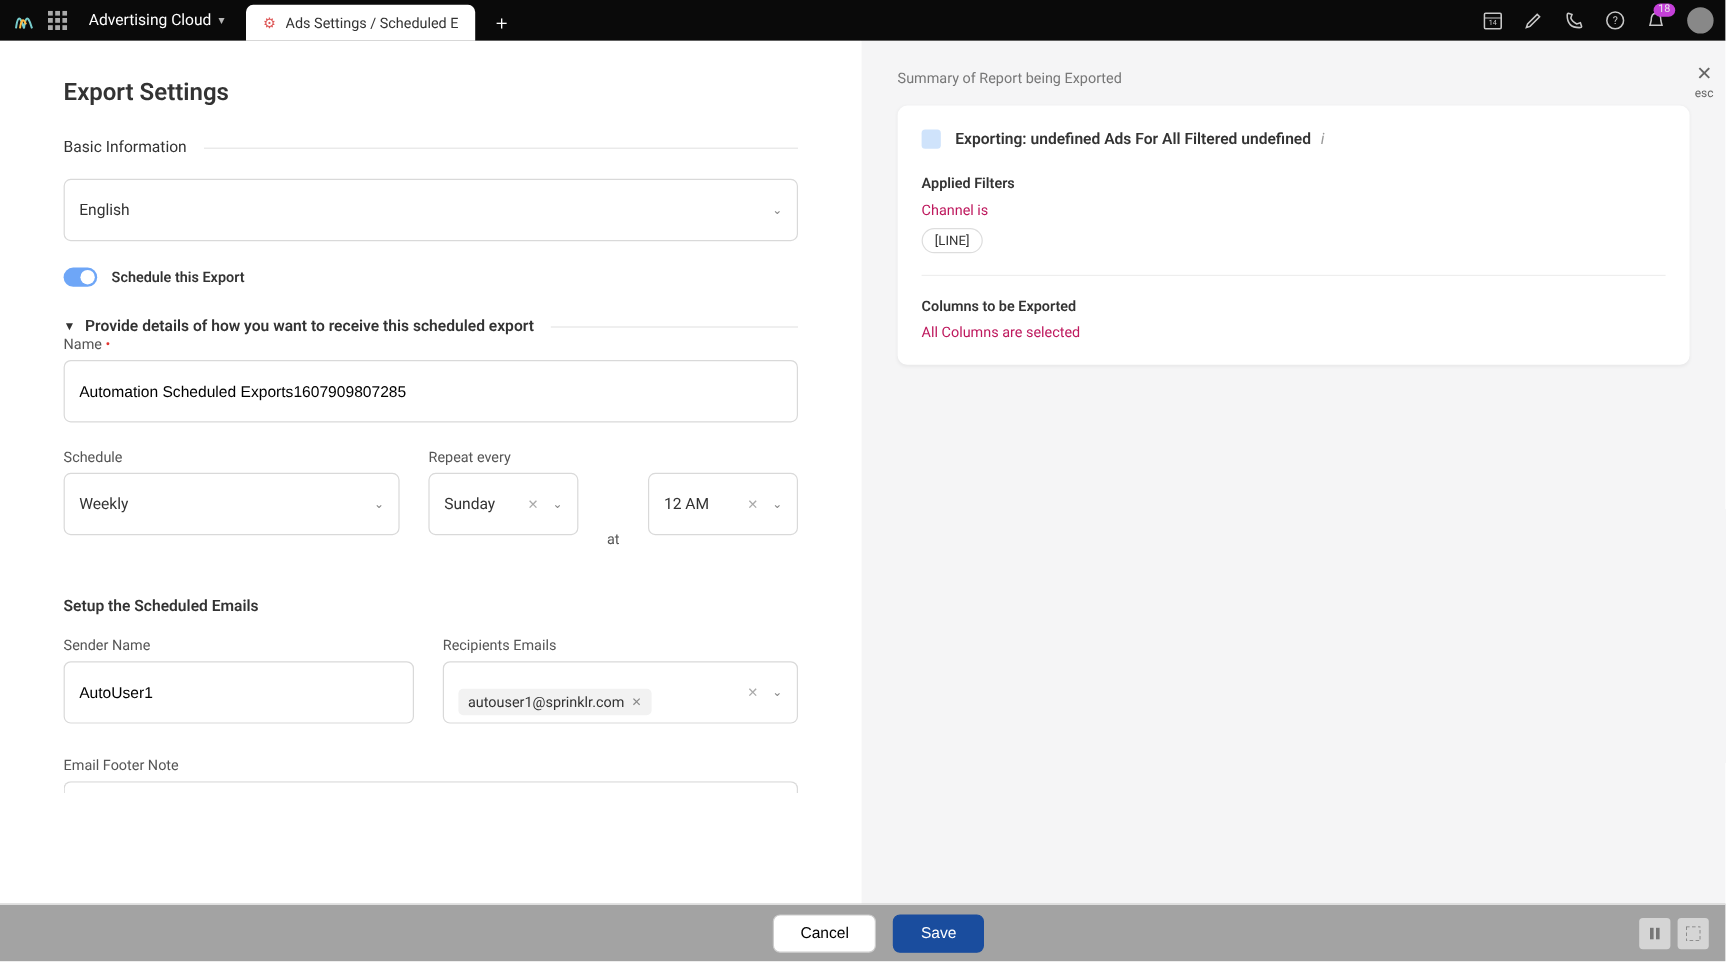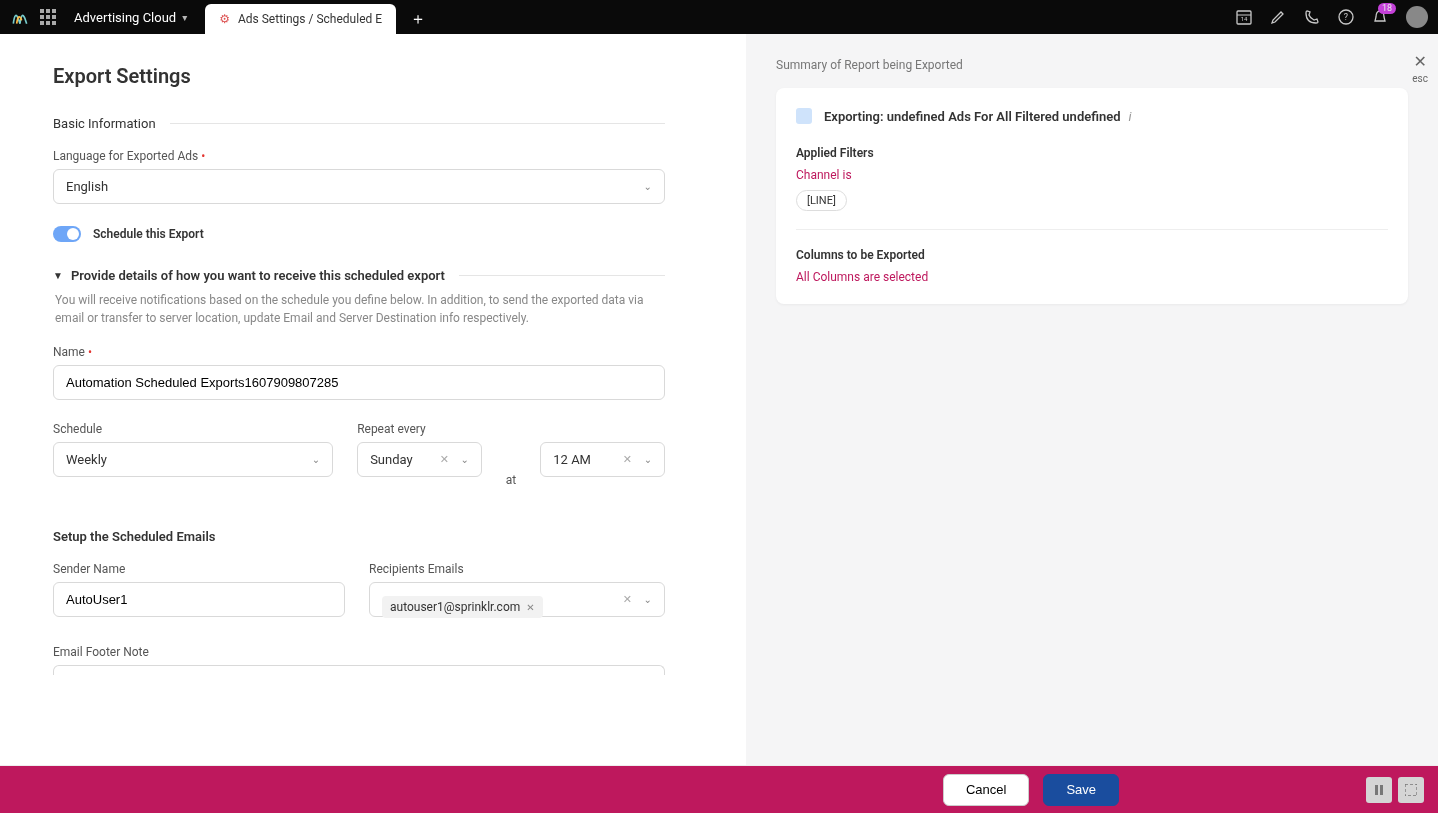--- a/index.html
+++ b/index.html
@@ -15,38 +15,38 @@
 .tab { background: #fff; color: #333; border-radius: 6px 6px 0 0; height: 30px; margin-top: 4px; display: flex; align-items: center; padding: 0 14px; font-size: 12px; max-width: 200px; }
 .tab .gear { color: #d55; margin-right: 8px; font-size: 12px; }
 .tab-label { white-space: nowrap; overflow: hidden; text-overflow: ellipsis; }
 .tab-add { width: 32px; height: 30px; margin-top: 4px; margin-left: 6px; display: flex; align-items: center; justify-content: center; cursor: pointer; color: #fff; }
 .top-right { margin-left: auto; display: flex; align-items: center; gap: 18px; }
 .top-icon { width: 16px; height: 16px; cursor: pointer; opacity: .9; position: relative; }
 .badge { position: absolute; top: -6px; right: -8px; background: #d946ef; color: #fff; font-size: 9px; border-radius: 8px; padding: 1px 4px; line-height: 1; }
 .avatar { width: 22px; height: 22px; border-radius: 50%; background: #888; }
 
 
-.main { display: flex; height: calc(100% - 34px - 48px); gap: 28px; }
+.main { display: flex; height: calc(100% - 34px - 48px); }
 .left { width: 718px; padding: 30px 53px 20px; overflow-y: auto; background: #fff; }
 .right { flex: 1; background: #f5f5f6; padding: 24px 30px; position: relative; }
 
 .page-title { font-size: 20px; font-weight: 600; margin-bottom: 28px; }
 
 .section-hdr { font-size: 13px; font-weight: 400; margin-bottom: 18px; display: flex; align-items: center; }
 .section-hdr::after { content: ""; flex: 1; height: 1px; background: #e5e5e5; margin-left: 14px; }
 
 .collapsible-hdr { font-size: 13px; font-weight: 600; display: flex; align-items: center; }
 .collapsible-hdr .caret { margin-right: 8px; font-size: 10px; }
 .collapsible-hdr .line { flex: 1; height: 1px; background: #e5e5e5; margin-left: 14px; }
 .collapsible-desc { font-size: 12px; color: #888; margin: 8px 0 18px 0; line-height: 1.5; padding-left: 2px; }
 
 .fld-label { font-size: 12px; color: #555; margin-bottom: 6px; display: block; }
 .req::after { content: " •"; color: #e3342f; }
 .field { margin-bottom: 22px; }
-.input, .select { width: 100%; border: 1px solid #d9d9d9; border-radius: 6px; height: 35px; padding: 0 12px; font-size: 13px; background: #fff; display: flex; align-items: center; position: relative; }
+.input, .select { width: 100%; border: 1px solid #d9d9d9; border-radius: 6px; height: 52px; padding: 0 12px; font-size: 13px; background: #fff; display: flex; align-items: center; position: relative; }
 .select .chev { position: absolute; right: 12px; font-size: 10px; color: #888; }
 .select .xmark { position: absolute; right: 32px; font-size: 11px; color: #aaa; cursor: pointer; }
 
 .toggle-row { display: flex; align-items: center; margin-bottom: 26px; }
 .toggle { width: 28px; height: 16px; background: #6ea6f7; border-radius: 10px; position: relative; cursor: pointer; margin-right: 12px; }
 .toggle::after { content: ""; width: 12px; height: 12px; background: #fff; border-radius: 50%; position: absolute; top: 2px; right: 2px; }
 .toggle-label { font-size: 12px; font-weight: 600; }
 
 .row { display: flex; gap: 24px; align-items: flex-end; }
 .col-sm { width: 292px; }
@@ -66,21 +66,21 @@
 .summary-box { background: #fff; border-radius: 8px; padding: 20px; box-shadow: 0 1px 3px rgba(0,0,0,.05); }
 .export-heading { display: flex; align-items: center; font-size: 13px; font-weight: 600; }
 .export-heading .box { width: 16px; height: 16px; background: #cfe3fb; border-radius: 3px; margin-right: 12px; }
 .export-heading .info { margin-left: 8px; font-style: italic; font-weight: 400; color: #999; cursor: pointer; }
 .summary-sub { font-size: 12px; font-weight: 600; margin-top: 22px; }
 .summary-text { font-size: 12px; color: #be185d; margin-top: 8px; }
 .filter-chip { display: inline-block; border: 1px solid #ddd; border-radius: 12px; padding: 3px 10px; font-size: 11px; margin-top: 8px; }
 .divider { height: 1px; background: #eee; margin: 18px 0; }
 
 
-.footer { position: absolute; bottom: 4px; left: 0; right: 0; height: 48px; background: #be185d; border-top: 1px solid #eee; display: flex; align-items: center; padding: 0 20px; justify-content: center; }
+.footer { position: absolute; bottom: 16px; left: 0; right: 0; height: 48px; background: #a3a3a3; border-top: 1px solid #eee; display: flex; align-items: center; padding: 0 20px; justify-content: flex-start; }
 .footer .btns { margin-left: 624px; display: flex; gap: 14px; }
 .btn { height: 32px; border-radius: 6px; padding: 0 22px; font-size: 13px; cursor: pointer; border: 1px solid #ccc; background: #fff; display: inline-flex; align-items: center; }
 .btn-primary { background: #1a4d9e; color: #fff; border-color: #1a4d9e; }
 .footer-right { position: absolute; right: 14px; display: flex; gap: 6px; }
 .footer-icon { width: 26px; height: 26px; background: #d5d5d5; border-radius: 3px; display: flex; align-items: center; justify-content: center; color: #666; cursor: pointer; }
 </style>
 </head>
 <body>
 
 <div class="topbar">
@@ -137,38 +137,36 @@
 </div>
 
 <div class="main">
 
   <div class="left">
     <h1 class="page-title">Export Settings</h1>
 
     <div class="section-hdr">Basic Information</div>
 
     <div class="field">
-      <label class="fld-label req">Language for Exported Ads</label>
       <div class="select">
         <span>English</span>
         <span class="chev">⌄</span>
       </div>
     </div>
 
     <div class="toggle-row">
       <div class="toggle"></div>
       <span class="toggle-label">Schedule this Export</span>
     </div>
 
     <div class="collapsible-hdr">
       <span class="caret">▼</span>
       <span>Provide details of how you want to receive this scheduled export</span>
       <span class="line"></span>
     </div>
-    <p class="collapsible-desc">You will receive notifications based on the schedule you define below. In addition, to send the exported data via email or transfer to server location, update Email and Server Destination info respectively.</p>
 
     <div class="field">
       <label class="fld-label req">Name</label>
       <input class="input" value="Automation Scheduled Exports1607909807285" style="">
     </div>
 
     <div class="row">
       <div class="col-sm field">
         <label class="fld-label">Schedule</label>
         <div class="select">

